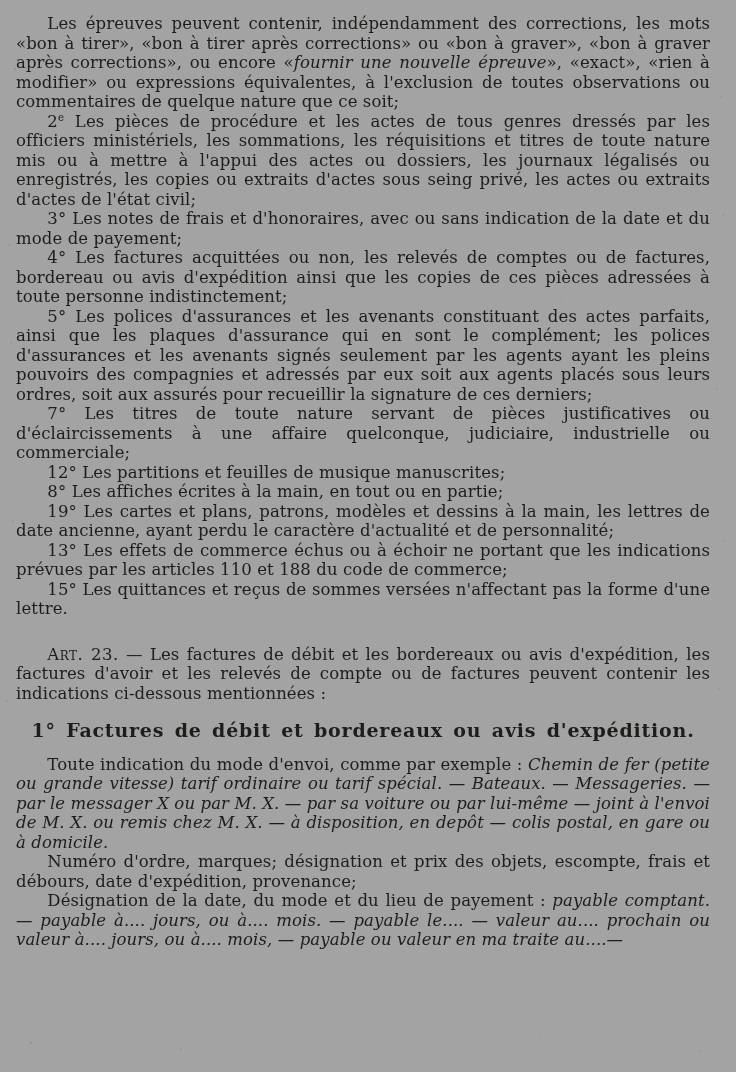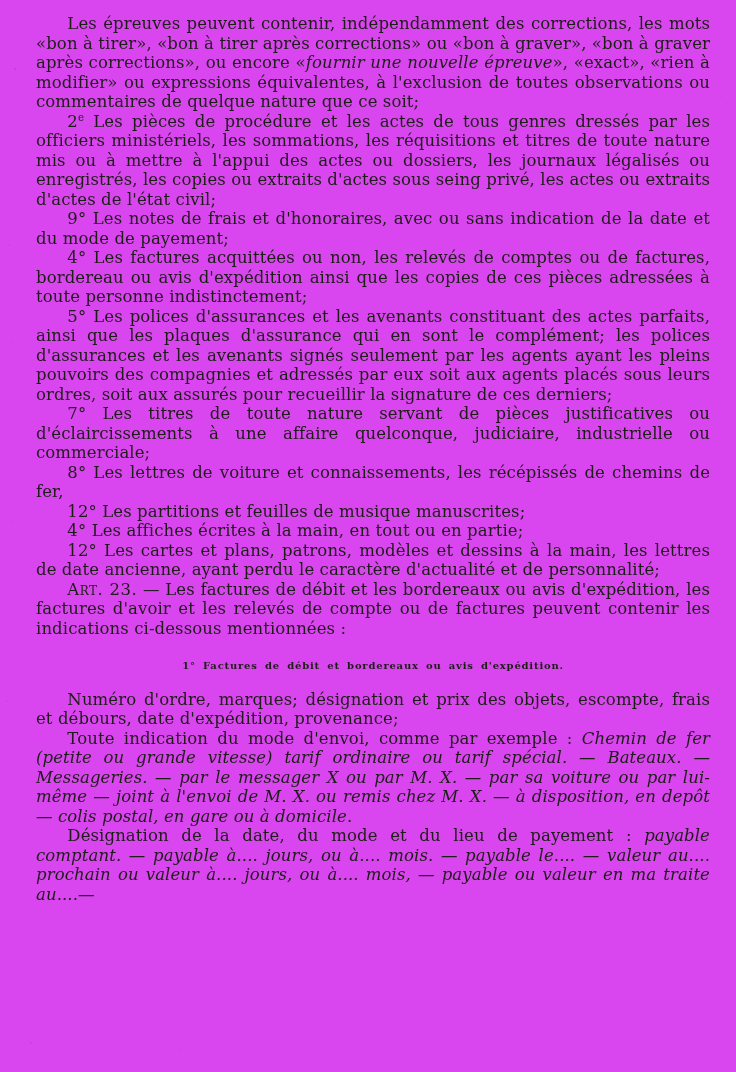--- a/index.html
+++ b/index.html
@@ -5,43 +5,44 @@
   html, body {
     margin: 0;
     padding: 0;
     background: #e9e7e2;
     font-family: "DejaVu Serif", "Liberation Serif", serif;
   }
   .page {
     position: relative;
     width: 736px;
     height: 1072px;
-    background: #d946ef;
+    background: #a3a3a3;
     color: #1f1d1a;
     overflow: hidden;
     box-sizing: border-box;
-    padding: 14px 26px 0 36px;
+    padding: 14px 26px 0 16px;
   }
   .text-block {
     text-align: justify;
     font-size: 16.5px;
     line-height: 19.5px;
     letter-spacing: 0.1px;
   }
   .text-block p {
     margin: 0;
     text-indent: 1.9em;
   }
   .text-block p.art {
+    margin-top: 26px;
   }
   .text-block p.heading {
     margin: 18px 0 14px 0;
     text-align: center;
     text-indent: 0;
-    font-size: 10px;
+    font-size: 19px;
     font-weight: bold;
     letter-spacing: 0.8px;
     word-spacing: 3px;
   }
   .i  { font-style: italic; }
   .sc { font-variant: small-caps; letter-spacing: 0.5px; }
   .sup {
     font-size: 0.62em;
     vertical-align: super;
     line-height: 0;
@@ -75,27 +76,28 @@
   }
 </style>
 </head>
 <body>
 
 <div class="page">
   <div class="noise"></div>
   <div class="text-block" id="text-block">
       <p class="body"><span>Les épreuves peuvent contenir, indépendamment des corrections, les mots «bon à tirer», «bon à tirer après corrections» ou «bon à graver», «bon à graver après corrections», ou encore «</span><span class="i">fournir une nouvelle épreuve</span><span>», «exact», «rien à modifier» ou expressions équivalentes, à l'exclusion de toutes observations ou commentaires de quelque nature que ce soit;</span></p>
       <p class="body"><span>2</span><span class="sup">e</span><span> Les pièces de procédure et les actes de tous genres dressés par les officiers ministériels, les sommations, les réquisitions et titres de toute nature mis ou à mettre à l'appui des actes ou dossiers, les journaux légalisés ou enregistrés, les copies ou extraits d'actes sous seing privé, les actes ou extraits d'actes de l'état civil;</span></p>
-      <p class="body"><span>9° Les notes de frais et d'honoraires, avec ou sans indication de la date et du mode de payement;</span></p>
+      <p class="body"><span>3° Les notes de frais et d'honoraires, avec ou sans indication de la date et du mode de payement;</span></p>
       <p class="body"><span>4° Les factures acquittées ou non, les relevés de comptes ou de factures, bordereau ou avis d'expédition ainsi que les copies de ces pièces adressées à toute personne indistinctement;</span></p>
       <p class="body"><span>5° Les polices d'assurances et les avenants constituant des actes parfaits, ainsi que les plaques d'assurance qui en sont le complément; les polices d'assurances et les avenants signés seulement par les agents ayant les pleins pouvoirs des compagnies et adressés par eux soit aux agents placés sous leurs ordres, soit aux assurés pour recueillir la signature de ces derniers;</span></p>
       <p class="body"><span>7° Les titres de toute nature servant de pièces justificatives ou d'éclaircissements à une affaire quelconque, judiciaire, industrielle ou commerciale;</span></p>
-      <p class="body"><span>8° Les lettres de voiture et connaissements, les récépissés de chemins de fer,</span></p>
       <p class="body"><span>12° Les partitions et feuilles de musique manuscrites;</span></p>
-      <p class="body"><span>4° Les affiches écrites à la main, en tout ou en partie;</span></p>
-      <p class="body"><span>12° Les cartes et plans, patrons, modèles et dessins à la main, les lettres de date ancienne, ayant perdu le caractère d'actualité et de personnalité;</span></p>
+      <p class="body"><span>8° Les affiches écrites à la main, en tout ou en partie;</span></p>
+      <p class="body"><span>19° Les cartes et plans, patrons, modèles et dessins à la main, les lettres de date ancienne, ayant perdu le caractère d'actualité et de personnalité;</span></p>
+      <p class="body"><span>13° Les effets de commerce échus ou à échoir ne portant que les indications prévues par les articles 110 et 188 du code de commerce;</span></p>
+      <p class="body"><span>15° Les quittances et reçus de sommes versées n'affectant pas la forme d'une lettre.</span></p>
       <p class="body art"><span class="sc">Art. 23.</span><span> — Les factures de débit et les bordereaux ou avis d'expédition, les factures d'avoir et les relevés de compte ou de factures peuvent contenir les indications ci-dessous mentionnées :</span></p>
       <p class="heading"><span>1° Factures de débit et bordereaux ou avis d'expédition.</span></p>
+      <p class="body"><span>Toute indication du mode d'envoi, comme par exemple : </span><span class="i">Chemin de fer (petite ou grande vitesse) tarif ordinaire ou tarif spécial. — Bateaux. — Messageries. — par le messager X ou par M. X. — par sa voiture ou par lui-même — joint à l'envoi de M. X. ou remis chez M. X. — à disposition, en depôt — colis postal, en gare ou à domicile.</span></p>
       <p class="body"><span>Numéro d'ordre, marques; désignation et prix des objets, escompte, frais et débours, date d'expédition, provenance;</span></p>
-      <p class="body"><span>Toute indication du mode d'envoi, comme par exemple : </span><span class="i">Chemin de fer (petite ou grande vitesse) tarif ordinaire ou tarif spécial. — Bateaux. — Messageries. — par le messager X ou par M. X. — par sa voiture ou par lui-même — joint à l'envoi de M. X. ou remis chez M. X. — à disposition, en depôt — colis postal, en gare ou à domicile.</span></p>
       <p class="body"><span>Désignation de la date, du mode et du lieu de payement : </span><span class="i">payable comptant. — payable à.... jours, ou à.... mois. — payable le.... — valeur au.... prochain ou valeur à.... jours, ou à.... mois, — payable ou valeur en ma traite au....—</span></p>
     </div>
 </div>
 
 </body></html>

